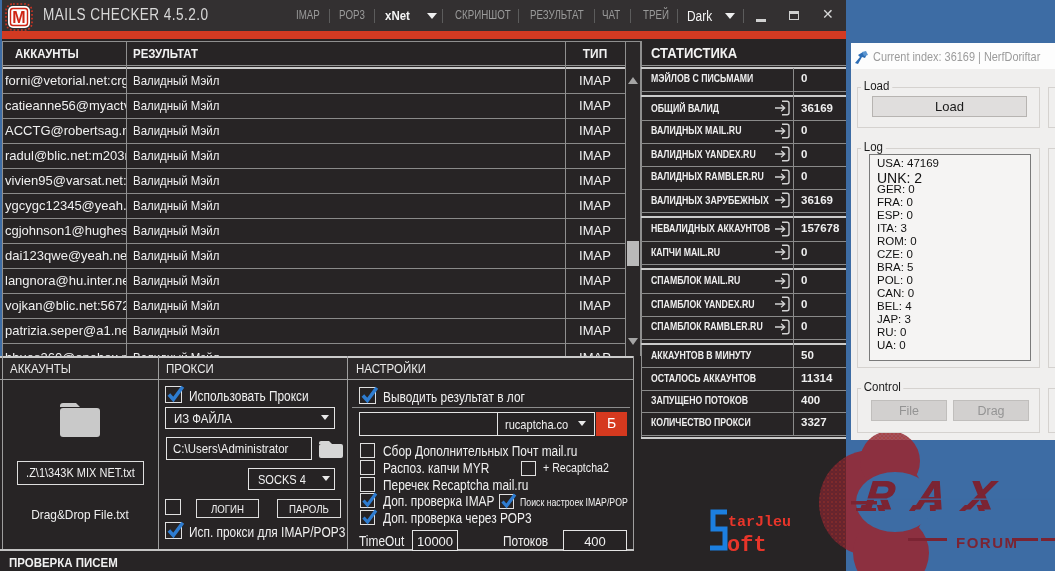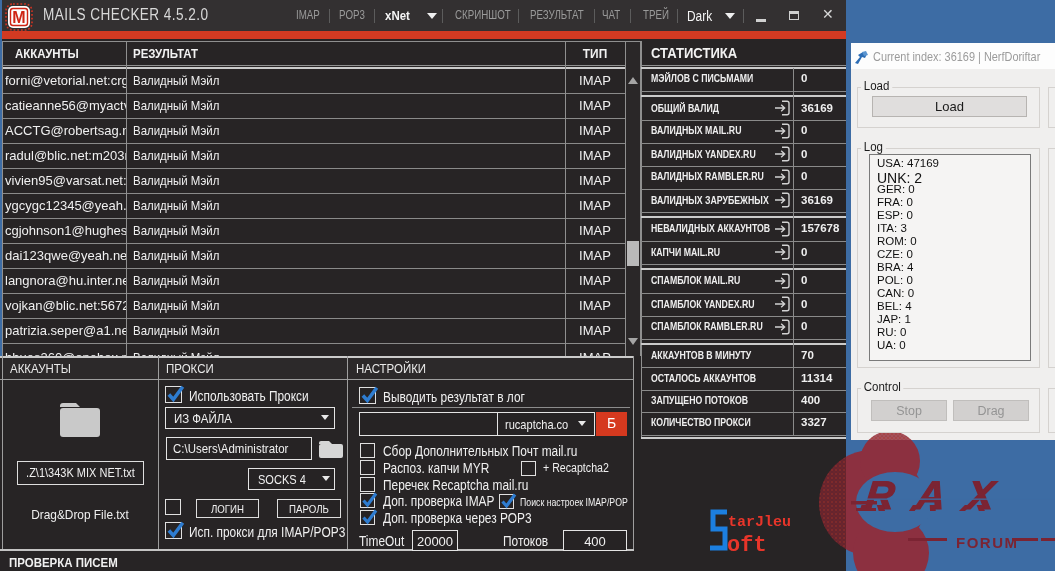--- a/index.html
+++ b/index.html
@@ -174,21 +174,21 @@
       <path d="M8 1.2 H13 Q15 1.2 15 3.2 V12.8 Q15 14.8 13 14.8 H8" fill="none" stroke="#d2d2d2" stroke-width="1.4"></path>
       <path d="M1 8 H10 M7.2 4.8 L10.6 8 L7.2 11.2" fill="none" stroke="#d2d2d2" stroke-width="1.4"></path>
     </svg>
     <div class="txt cS" style="left:651px;top:320px;font-size:11.5px;font-weight:bold;color:#efefef;">СПАМБЛОК RAMBLER.RU</div>
 <div class="txt" style="left:801px;top:320px;font-size:11.5px;font-weight:bold;color:#efefef;">0</div>
 <svg width="17" height="16" viewBox="0 0 17 16" style="position:absolute;left:774px;top:319px;">
       <path d="M8 1.2 H13 Q15 1.2 15 3.2 V12.8 Q15 14.8 13 14.8 H8" fill="none" stroke="#d2d2d2" stroke-width="1.4"></path>
       <path d="M1 8 H10 M7.2 4.8 L10.6 8 L7.2 11.2" fill="none" stroke="#d2d2d2" stroke-width="1.4"></path>
     </svg>
     <div class="txt cS" style="left:651px;top:349px;font-size:11.5px;font-weight:bold;color:#efefef;">АККАУНТОВ В МИНУТУ</div>
-<div class="txt" style="left:801px;top:349px;font-size:11.5px;font-weight:bold;color:#efefef;">70</div>
+<div class="txt" style="left:801px;top:349px;font-size:11.5px;font-weight:bold;color:#efefef;">50</div>
 <div class="txt cS" style="left:651px;top:372px;font-size:11.5px;font-weight:bold;color:#efefef;">ОСТАЛОСЬ АККАУНТОВ</div>
 <div class="txt" style="left:801px;top:372px;font-size:11.5px;font-weight:bold;color:#efefef;">11314</div>
 <div class="txt cS" style="left:651px;top:394px;font-size:11.5px;font-weight:bold;color:#efefef;">ЗАПУЩЕНО ПОТОКОВ</div>
 <div class="txt" style="left:801px;top:394px;font-size:11.5px;font-weight:bold;color:#efefef;">400</div>
 <div class="txt cS" style="left:651px;top:416px;font-size:11.5px;font-weight:bold;color:#efefef;">КОЛИЧЕСТВО ПРОКСИ</div>
 <div class="txt" style="left:801px;top:416px;font-size:11.5px;font-weight:bold;color:#efefef;">3327</div>
 <div class="hline" style="left:641px;top:91px;width:205px;background:#8a8a8a;"></div>
 <div class="hline" style="left:641px;top:120px;width:205px;background:#8a8a8a;"></div>
 <div class="hline" style="left:641px;top:143px;width:205px;background:#8a8a8a;"></div>
 <div class="hline" style="left:641px;top:166px;width:205px;background:#8a8a8a;"></div>
@@ -292,21 +292,21 @@
 <div class="cb" style="left:521px;top:461px;width:15px;height:15px;"></div>
 <div class="txt cL" style="left:543px;top:461px;font-size:12.5px;color:#f0f0f0;">+ Recaptcha2</div>
 <div class="cb" style="left:499px;top:494px;width:15px;height:15px;">
       <svg width="18" height="16" viewBox="0 0 18 16" style="left:-1px;top:-2px;">
         <path d="M3.5 8.5 L7.5 13 L16 1.5" fill="none" stroke="#2e7cd0" stroke-width="3.2"></path>
       </svg>
     </div>
 <div class="txt cS" style="left:520px;top:496px;font-size:11.5px;color:#f0f0f0;">Поиск настроек IMAP/POP</div>
 <div class="txt cL" style="left:359px;top:533px;font-size:14px;color:#f0f0f0;">TimeOut</div>
 <div class="inbox" style="left:412px;top:530px;width:46px;height:21px;"></div>
-<div class="txt" style="left:412px;top:534px;width:46px;text-align:center;font-size:13px;color:#f0f0f0;">20000</div>
+<div class="txt" style="left:412px;top:534px;width:46px;text-align:center;font-size:13px;color:#f0f0f0;">10000</div>
 <div class="txt cL" style="left:503px;top:533px;font-size:14px;color:#f0f0f0;">Потоков</div>
 <div class="inbox" style="left:563px;top:530px;width:64px;height:21px;"></div>
 <div class="txt" style="left:563px;top:534px;width:64px;text-align:center;font-size:13px;color:#f0f0f0;">400</div>
 <div class="txt cL" style="left:9px;top:555px;font-size:13.5px;font-weight:bold;color:#f0f0f0;">ПРОВЕРКА ПИСЕМ</div>
 <svg width="120" height="60" viewBox="0 0 120 60" style="position:absolute;left:701px;top:498px;">
 <path d="M26 14 H12 V31 H24 V50 H9" fill="none" stroke="#1c7fe0" stroke-width="5"></path>
 <text x="27" y="28" font-family="Liberation Mono,monospace" font-weight="bold" font-size="15" fill="#e8352a">tarJleu</text>
 <text x="26" y="53" font-family="Liberation Mono,monospace" font-weight="bold" font-size="22" fill="#e8352a">oft</text>
 </svg>
 <div class="abs" style="left:846px;top:0;width:209px;height:571px;background:#3d6ca4;"></div>
@@ -325,31 +325,31 @@
 <div class="txt" style="left:861px;top:140px;font-size:12.5px;color:#1a1a1a;background:#f0efee;padding:0 3px;transform:scaleX(0.92);transform-origin:0 0;">Log</div>
 <div class="abs" style="left:869px;top:154px;width:162px;height:207px;background:#f5f4f3;border:1px solid #7a7a7a;box-sizing:border-box;"></div>
 <div class="txt" style="left:877px;top:157px;font-size:11.5px;color:#111;">USA: 47169</div>
 <div class="txt" style="left:877px;top:170px;font-size:14px;color:#111;">UNK: 2</div>
 <div class="txt" style="left:877px;top:183px;font-size:11.5px;color:#111;">GER: 0</div>
 <div class="txt" style="left:877px;top:196px;font-size:11.5px;color:#111;">FRA: 0</div>
 <div class="txt" style="left:877px;top:209px;font-size:11.5px;color:#111;">ESP: 0</div>
 <div class="txt" style="left:877px;top:222px;font-size:11.5px;color:#111;">ITA: 3</div>
 <div class="txt" style="left:877px;top:235px;font-size:11.5px;color:#111;">ROM: 0</div>
 <div class="txt" style="left:877px;top:248px;font-size:11.5px;color:#111;">CZE: 0</div>
-<div class="txt" style="left:877px;top:261px;font-size:11.5px;color:#111;">BRA: 4</div>
+<div class="txt" style="left:877px;top:261px;font-size:11.5px;color:#111;">BRA: 5</div>
 <div class="txt" style="left:877px;top:274px;font-size:11.5px;color:#111;">POL: 0</div>
 <div class="txt" style="left:877px;top:287px;font-size:11.5px;color:#111;">CAN: 0</div>
 <div class="txt" style="left:877px;top:300px;font-size:11.5px;color:#111;">BEL: 4</div>
-<div class="txt" style="left:877px;top:313px;font-size:11.5px;color:#111;">JAP: 1</div>
+<div class="txt" style="left:877px;top:313px;font-size:11.5px;color:#111;">JAP: 3</div>
 <div class="txt" style="left:877px;top:326px;font-size:11.5px;color:#111;">RU: 0</div>
 <div class="txt" style="left:877px;top:339px;font-size:11.5px;color:#111;">UA: 0</div>
 <div class="abs" style="left:857px;top:388px;width:183px;height:45px;border:1px solid #d5d2cf;box-sizing:border-box;"></div>
 <div class="txt" style="left:861px;top:380px;font-size:12.5px;color:#1a1a1a;background:#f0efee;padding:0 3px;transform:scaleX(0.92);transform-origin:0 0;">Control</div>
 <div class="abs" style="left:871px;top:400px;width:76px;height:21px;background:#d2d0cf;border:1px solid #c0bebc;box-sizing:border-box;"></div>
-<div class="txt" style="left:871px;top:404px;width:76px;text-align:center;font-size:12.5px;color:#949494;">Stop</div>
+<div class="txt" style="left:871px;top:404px;width:76px;text-align:center;font-size:12.5px;color:#949494;">File</div>
 <div class="abs" style="left:953px;top:400px;width:76px;height:21px;background:#d2d0cf;border:1px solid #c0bebc;box-sizing:border-box;"></div>
 <div class="txt" style="left:953px;top:404px;width:76px;text-align:center;font-size:12.5px;color:#949494;">Drag</div>
 <div class="abs" style="left:1048px;top:87px;width:7px;height:41px;border:1px solid #d5d2cf;border-right:none;box-sizing:border-box;"></div>
 <div class="abs" style="left:1048px;top:148px;width:7px;height:220px;border:1px solid #d5d2cf;border-right:none;box-sizing:border-box;"></div>
 <div class="abs" style="left:1048px;top:388px;width:7px;height:45px;border:1px solid #d5d2cf;border-right:none;box-sizing:border-box;"></div>
 <div class="abs" style="left:0;top:0;width:1055px;height:571px;clip-path:polygon(846px 440px,1055px 440px,1055px 571px,846px 571px);">
       <svg width="260" height="146" viewBox="0 0 260 146" style="position:absolute;left:795px;top:425px;">
 <defs>
 <pattern id="dots" width="4" height="4" patternUnits="userSpaceOnUse">
 <circle cx="1" cy="1" r="0.7" fill="#a83326"></circle>

